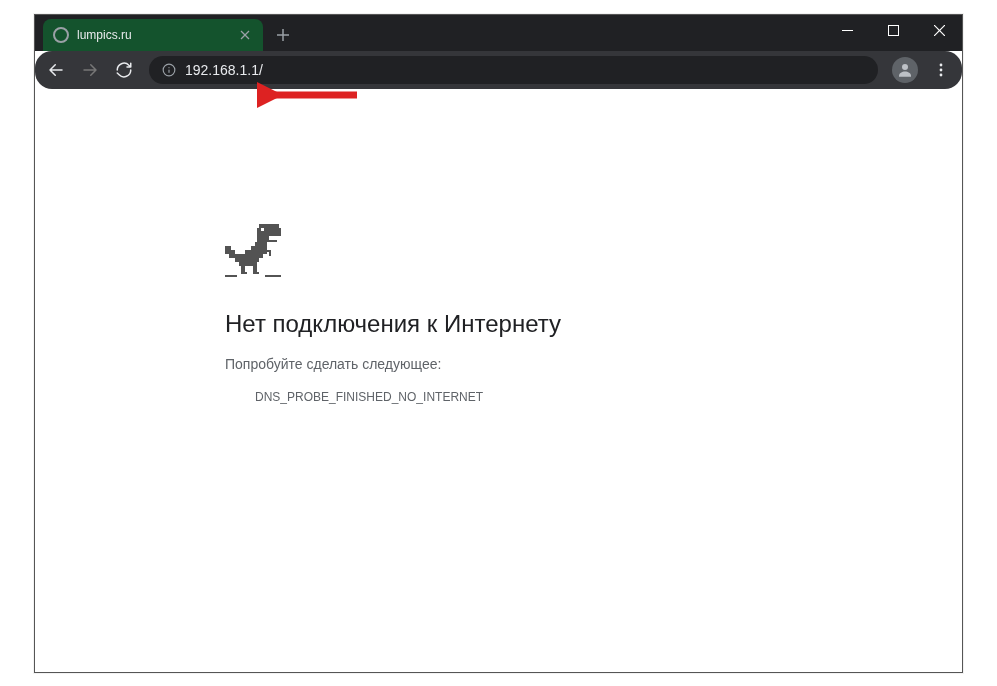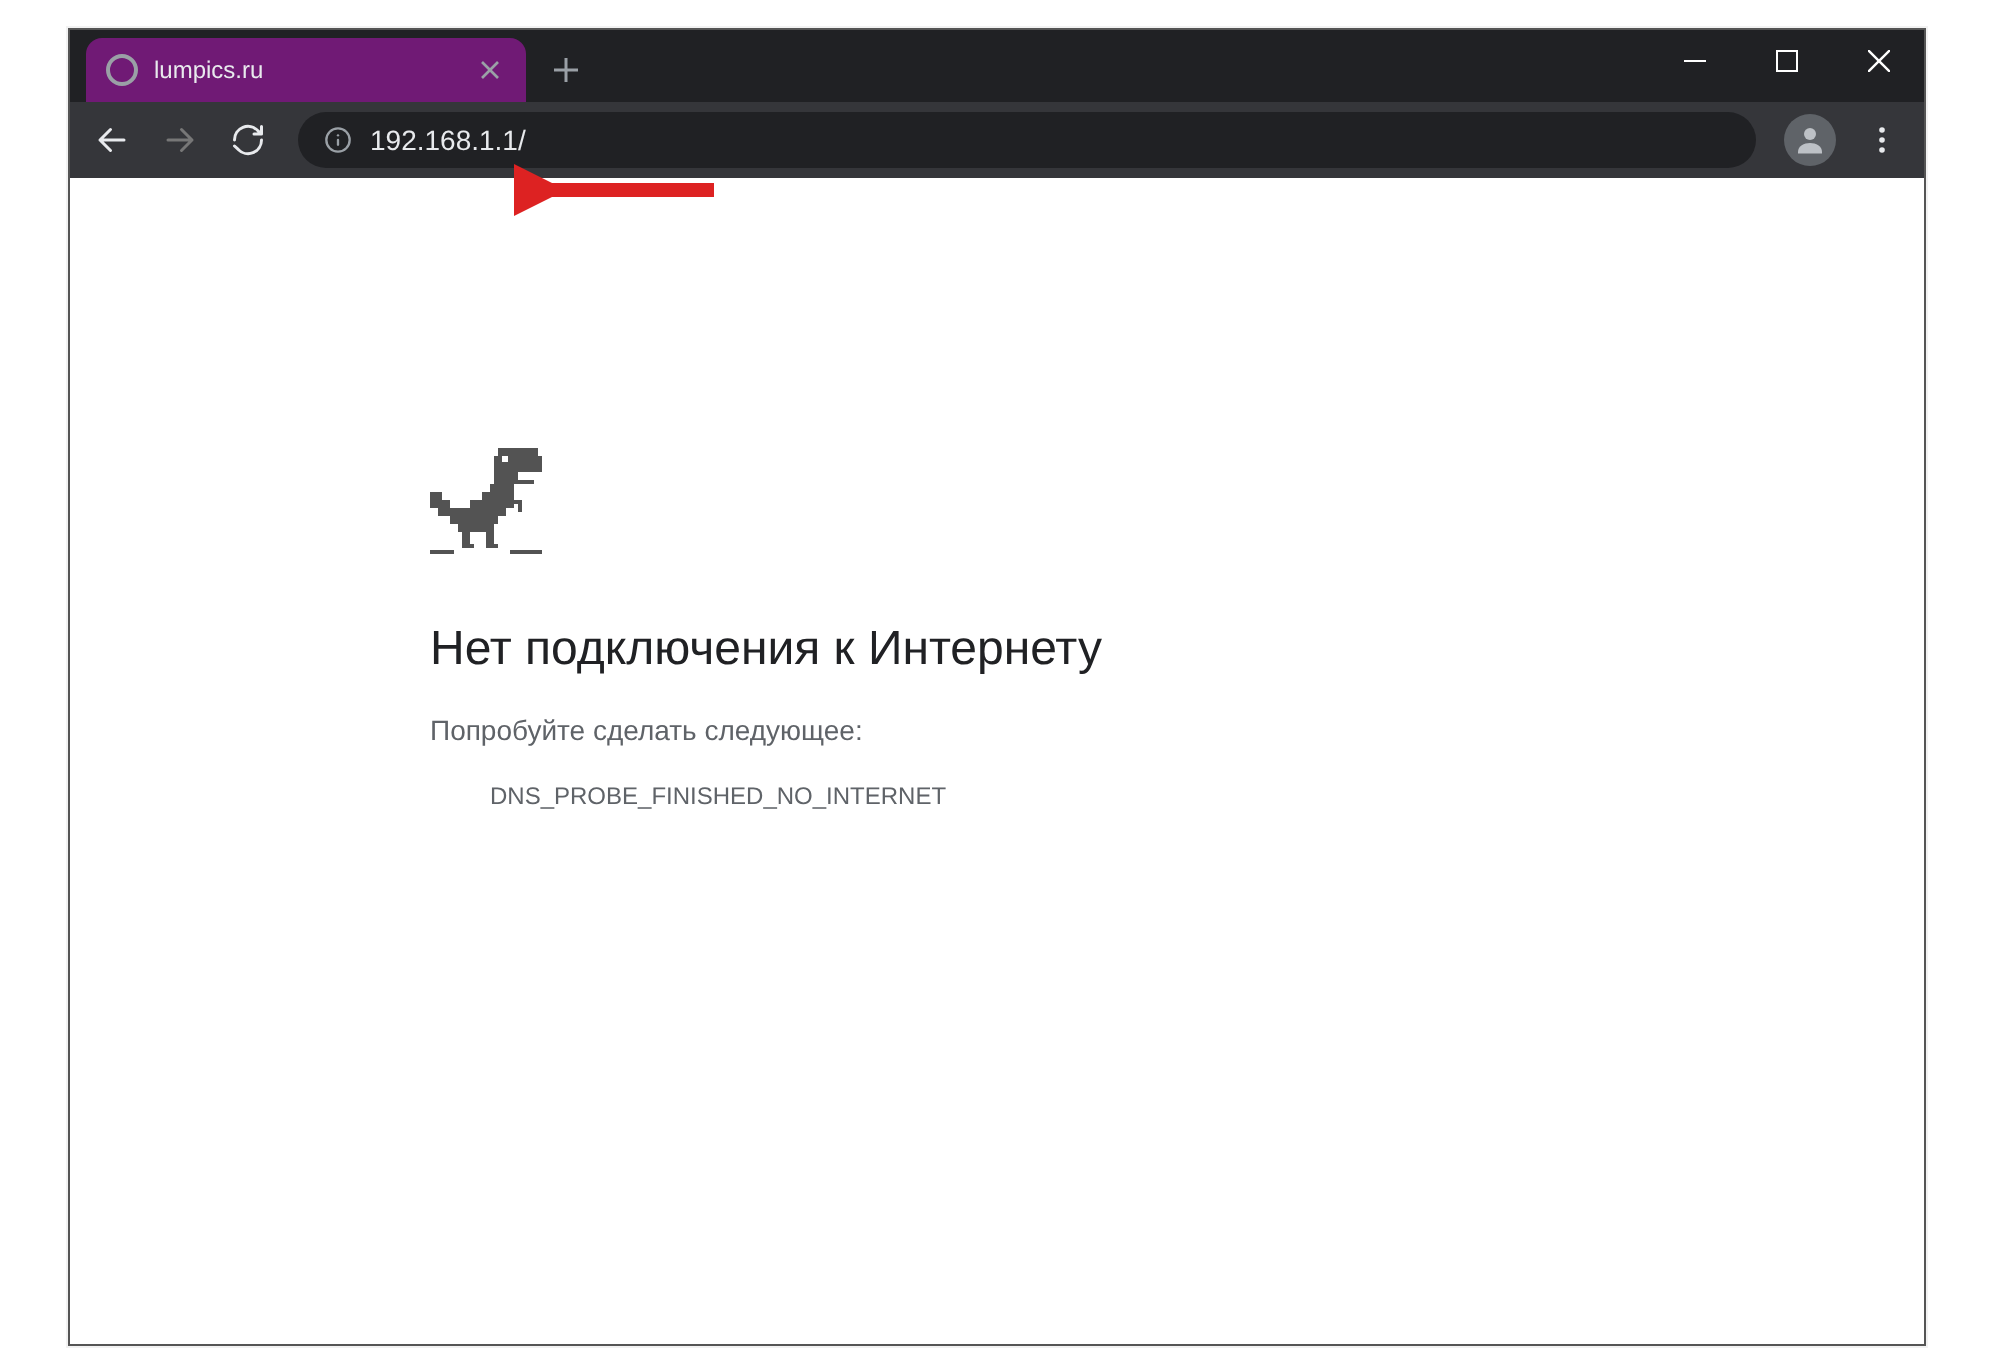--- a/index.html
+++ b/index.html
@@ -26,21 +26,21 @@
     height: 36px;
     background: #202124;
     display: flex;
     align-items: flex-end;
     position: relative;
   }
   .tab {
     margin-left: 8px;
     height: 32px;
     width: 220px;
-    background: #701a75;
+    background: #14532d;
     border-radius: 8px 8px 0 0;
     display: flex;
     align-items: center;
     padding: 0 10px;
     color: #e8eaed;
     font-size: 12px;
     gap: 8px;
     position: relative;
   }
   .tab .favicon {
@@ -72,20 +72,21 @@
   }
   .win-btn svg { stroke: #fff; }
   
   .toolbar {
     height: 38px;
     background: #35363a;
     display: flex;
     align-items: center;
     padding: 0 6px;
     gap: 4px;
+    border-radius: 17px;
   }
   .nav-btn {
     width: 30px; height: 30px;
     display: flex; align-items: center; justify-content: center;
     color: #9aa0a6; border-radius: 50%;
   }
   .nav-btn.enabled { color: #e8eaed; }
   .omnibox {
     flex: 1;
     height: 28px;
@@ -120,21 +121,21 @@
   }
   
   .content {
     flex: 1;
     background: #fff;
     position: relative;
     overflow: hidden;
   }
   .error-block {
     position: absolute;
-    left: 180px;
+    left: 190px;
     top: 135px;
     width: 540px;
     color: #202124;
   }
   .dino {
     margin-bottom: 28px;
     margin-left: 0;
   }
   .error-title {
     font-size: 24px;

